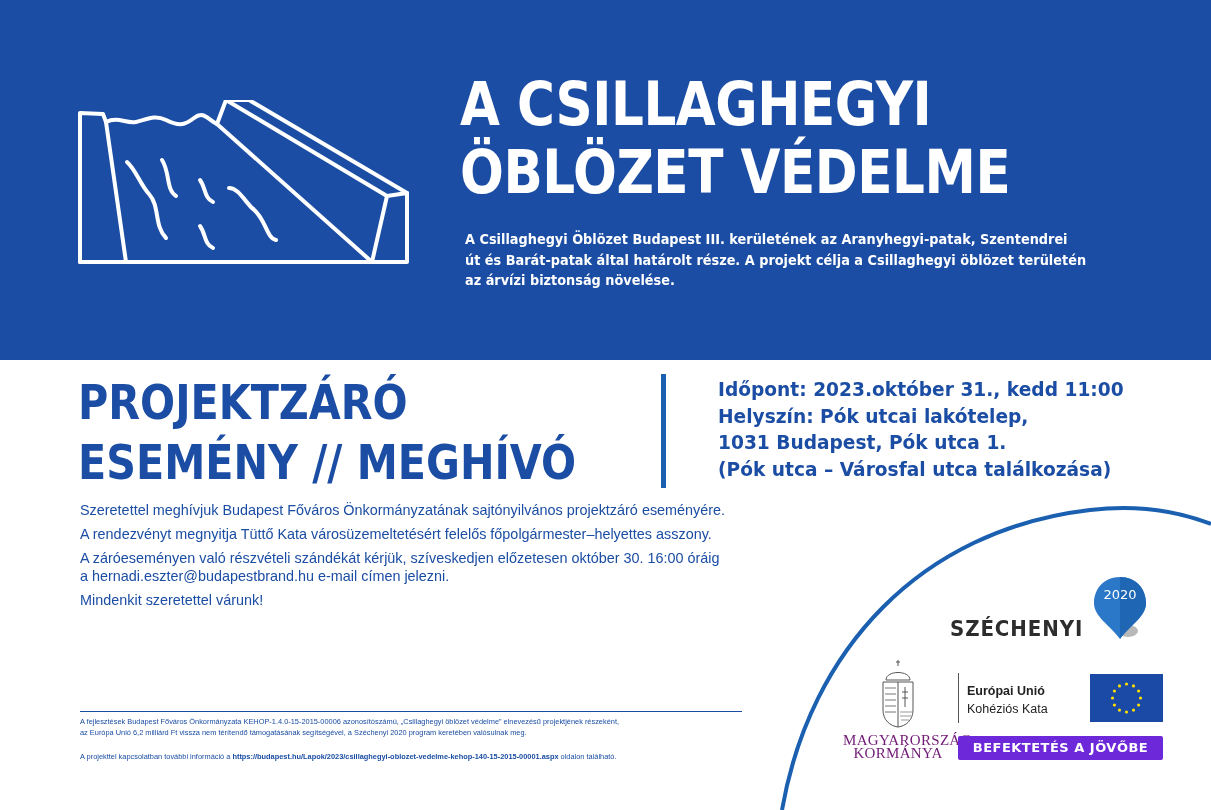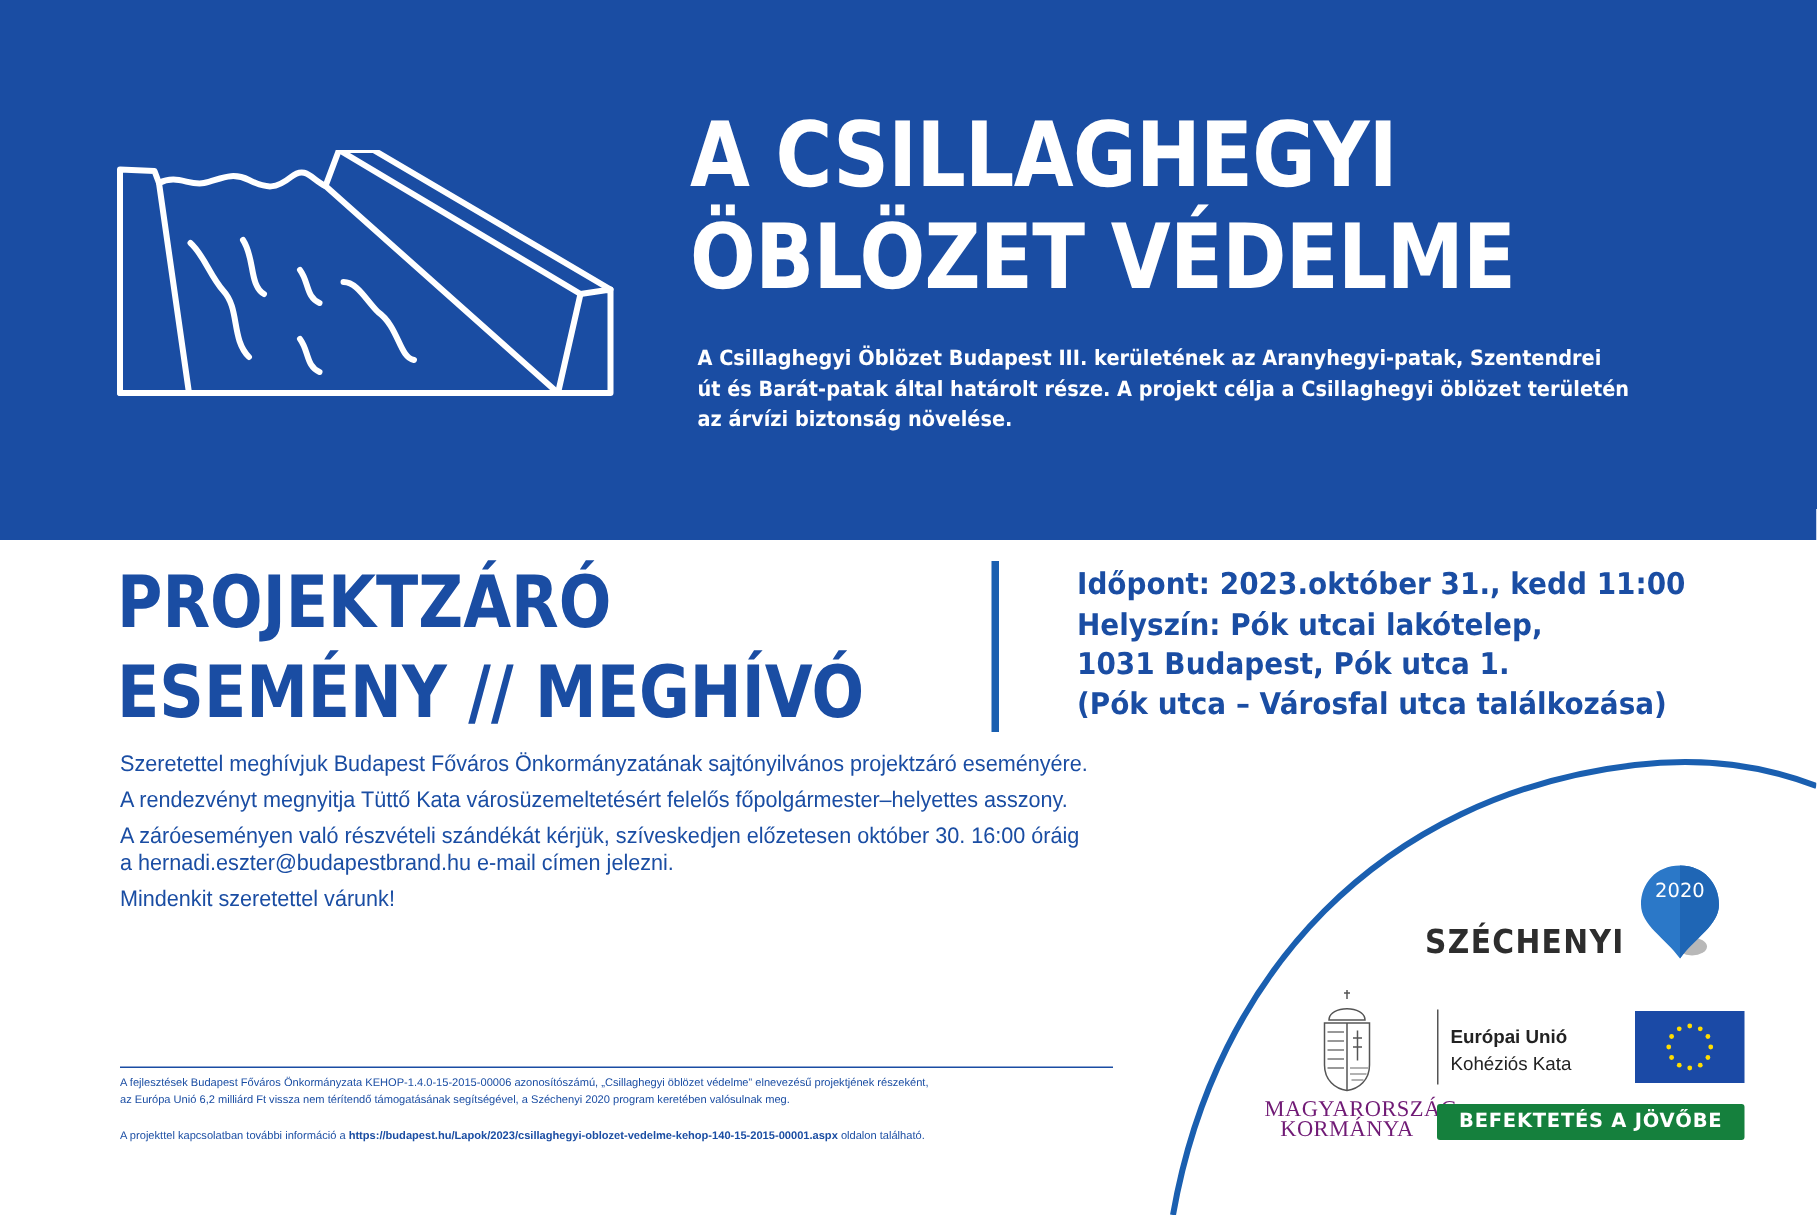--- a/index.html
+++ b/index.html
@@ -31,21 +31,21 @@
   .sz-pin-year { position: absolute; left: 10px; top: 12px; width: 44px; text-align: center; color: #fff; font-family: "DejaVu Sans", sans-serif; font-size: 13px; font-weight: normal; }
 
   .kormany { position: absolute; left: 843px; top: 660px; width: 110px; text-align: center; }
   .crest { width: 40px; height: 68px; display: block; margin: 0 auto; }
   .kormany-name { font-family: "Liberation Serif", serif; font-size: 15px; line-height: 13px; color: #701a75; letter-spacing: 0.3px; margin-top: 6px; }
 
   .eu-divider { position: absolute; left: 958px; top: 673px; width: 1px; height: 50px; background: #555; }
   .eu-text { position: absolute; left: 967px; top: 682px; color: #222; font-family: "Liberation Sans", sans-serif; font-size: 12.5px; line-height: 18px; }
   .eu-text b { font-weight: bold; }
   .eu-flag { position: absolute; left: 1090px; top: 674px; width: 73px; height: 48px; background: #1b4aa6; }
-  .investment { position: absolute; left: 958px; top: 736px; width: 205px; height: 24px; background: #15803d; color: #fff; font-family: "DejaVu Sans", sans-serif; font-weight: bold; font-size: 13px; line-height: 24px; text-align: center; letter-spacing: 0.5px; border-radius: 2px; }
+  .investment { position: absolute; left: 958px; top: 736px; width: 205px; height: 24px; background: #6d28d9; color: #fff; font-family: "DejaVu Sans", sans-serif; font-weight: bold; font-size: 13px; line-height: 24px; text-align: center; letter-spacing: 0.5px; border-radius: 2px; }
 </style>
 </head>
 <body>
 
 <div class="banner">
   <svg class="banner-icon" viewBox="0 0 336 164" fill="none" stroke="#ffffff" stroke-width="4" stroke-linejoin="round" stroke-linecap="round">
     <path d="M4 162 L4 13 L27 14 L30 22 L50 162 Z"></path>
     <path d="M4 162 L331 162 L331 93 L311 96 L296 162"></path>
     <path d="M30 22 C42 16 50 24 60 22 S 78 14 90 20 S 108 26 118 18 S 132 20 141 24"></path>
     <path d="M141 24 L296 162"></path>

